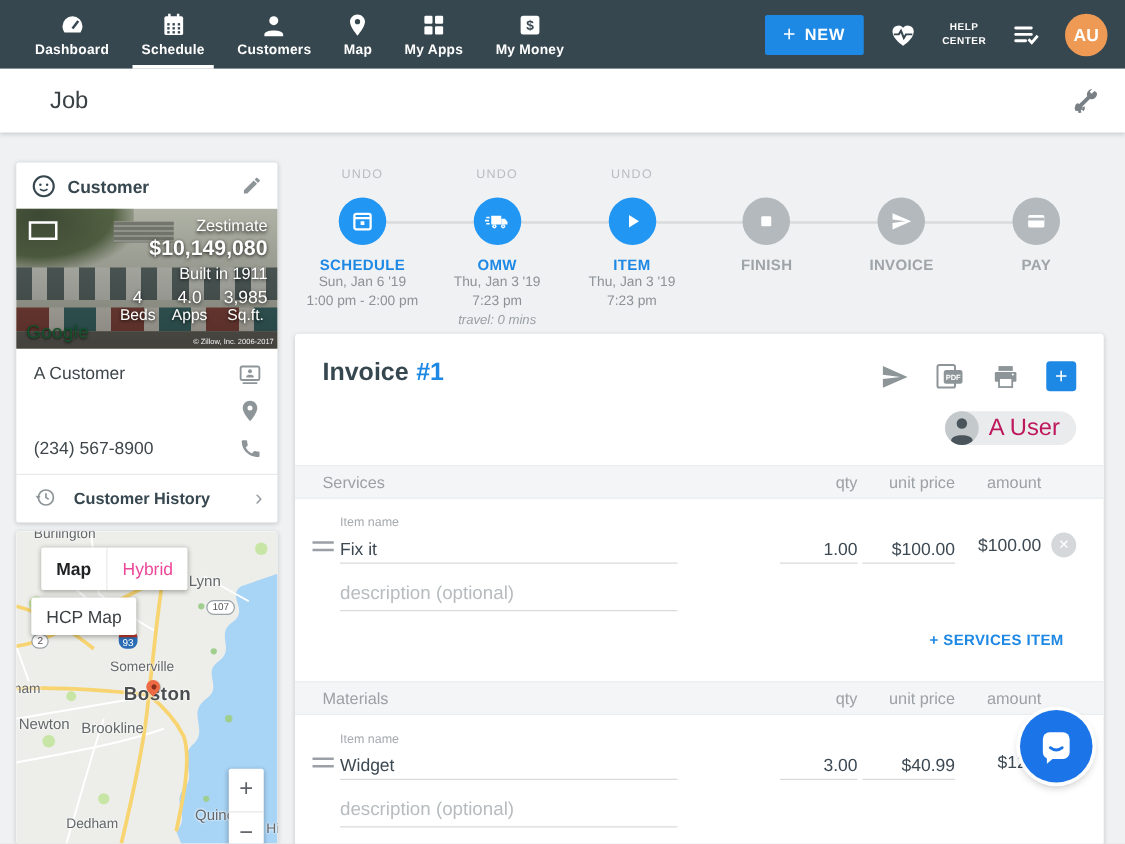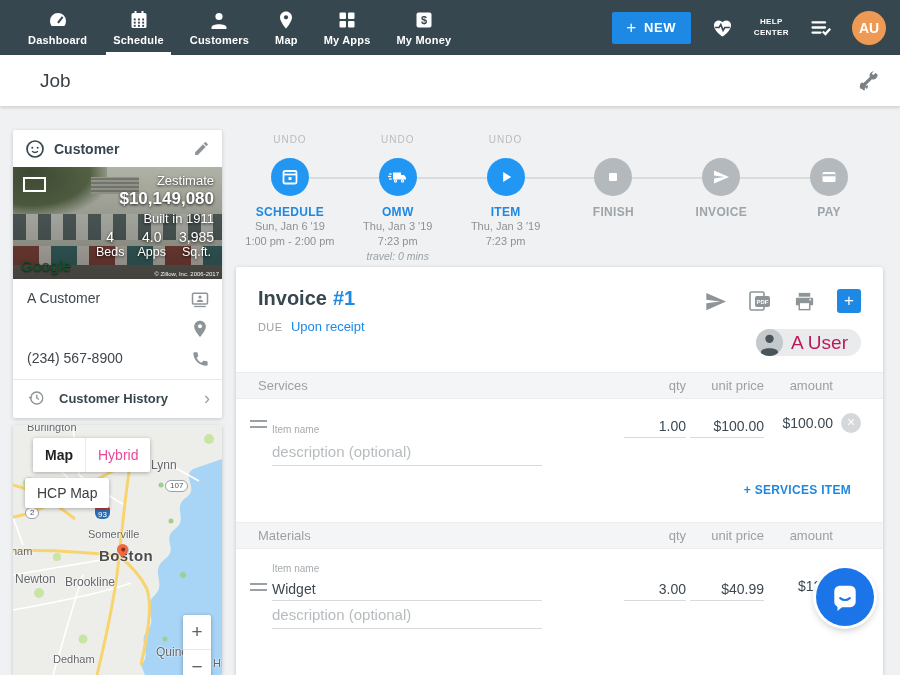--- a/index.html
+++ b/index.html
@@ -116,21 +116,21 @@
   .ir-handle .bars{width:17px;height:8px;border-top:2px solid #9AA0A6;border-bottom:2px solid #9AA0A6;}
   .ir-name{flex:1;}
   .ir-label{font-size:10px;color:#A6ABAF;margin-bottom:3px;}
   .fld{border:none;outline:none;background:transparent;border-bottom:1px solid #D8DADC;font-size:14px;color:#3C4852;height:24px;padding:0;}
   .ir-name .fld{width:270px;}
   .numcell{display:flex;justify-content:flex-end;}
   .c-qty .fld{width:62px;text-align:right;}
   .c-price .fld{width:74px;text-align:right;}
   .amt{font-size:14px;color:#3C4852;padding-bottom:7px;}
   .x-btn{width:20px;height:20px;border-radius:50%;background:#D5D8DA;color:#fff;font-size:14px;line-height:19px;text-align:center;margin:0 0 5px 8px;cursor:pointer;}
-  .desc-row{padding:0 22px 0 36px;margin-top:0;}
+  .desc-row{padding:0 22px 0 36px;margin-top:10px;}
   .desc-row .fld{width:270px;height:28px;font-size:15px;}
   .fld::placeholder{color:#B7BCBF;}
   .add-row{text-align:right;padding:14px 32px 16px 0;}
   .add-link{font-size:12px;font-weight:700;color:#1E88E5;letter-spacing:.3px;cursor:pointer;}
 
   
   .fab{position:absolute;left:816px;top:568px;width:58px;height:58px;border-radius:50%;background:#1B74E8;box-shadow:0 0 0 3px rgba(255,255,255,.95),0 3px 8px rgba(0,0,0,.3);display:flex;align-items:center;justify-content:center;cursor:pointer;z-index:20;}
 </style>
 </head>
 <body>
@@ -454,24 +454,20 @@
             <line x1="4.5" y1="9.2" x2="17.5" y2="9.2" stroke="#B3B9BD" stroke-width="2.2"></line>
           </svg>
       </div>
       <div class="tl-label">PAY</div>
     </div>
   </div>
 
   <div class="card invoice-card">
     <div class="inv-head">
       <div class="inv-title"><span>Invoice</span><span class="inv-num">#1</span></div>
-      <div class="inv-due">
-        <span class="due-label">DUE</span>
-        <span class="due-value">Upon receipt</span>
-      </div>
       <div class="inv-actions">
         <svg class="aic" width="23" height="23" viewBox="0 0 24 24">
             <path d="M2.4 21 23 12 2.4 3l0 7.2L17 12 2.4 13.8z" fill="#8D9599"></path>
           </svg>
         <svg class="aic" width="24" height="24" viewBox="0 0 24 24">
             <rect x="2" y="3" width="14" height="18" rx="1.5" fill="none" stroke="#8D9599" stroke-width="1.6"></rect>
             <rect x="7" y="7" width="15" height="11" rx="2" fill="#8D9599"></rect>
             <text x="14.5" y="15" font-size="6" font-weight="bold" fill="#fff" text-anchor="middle">PDF</text>
           </svg>
         <svg class="aic" width="23" height="23" viewBox="0 0 24 24">
@@ -499,20 +495,21 @@
       <span class="c-price">unit price</span>
       <span class="c-amount">amount</span>
       <span class="c-x"></span>
     </div>
     <div class="item-row">
       <div class="ir-handle">
           <div class="bars"></div>
         </div>
       <div class="ir-name">
         <div class="ir-label">Item name</div>
+        <input class="fld" type="text" value="Fix it" style="">
       </div>
       <div class="c-qty numcell">
           <input class="fld" type="text" value="1.00" style="">
         </div>
       <div class="c-price numcell">
           <input class="fld" type="text" value="$100.00" style="">
         </div>
       <div class="c-amount amt">$100.00</div>
       <div class="x-btn">×</div>
     </div>

